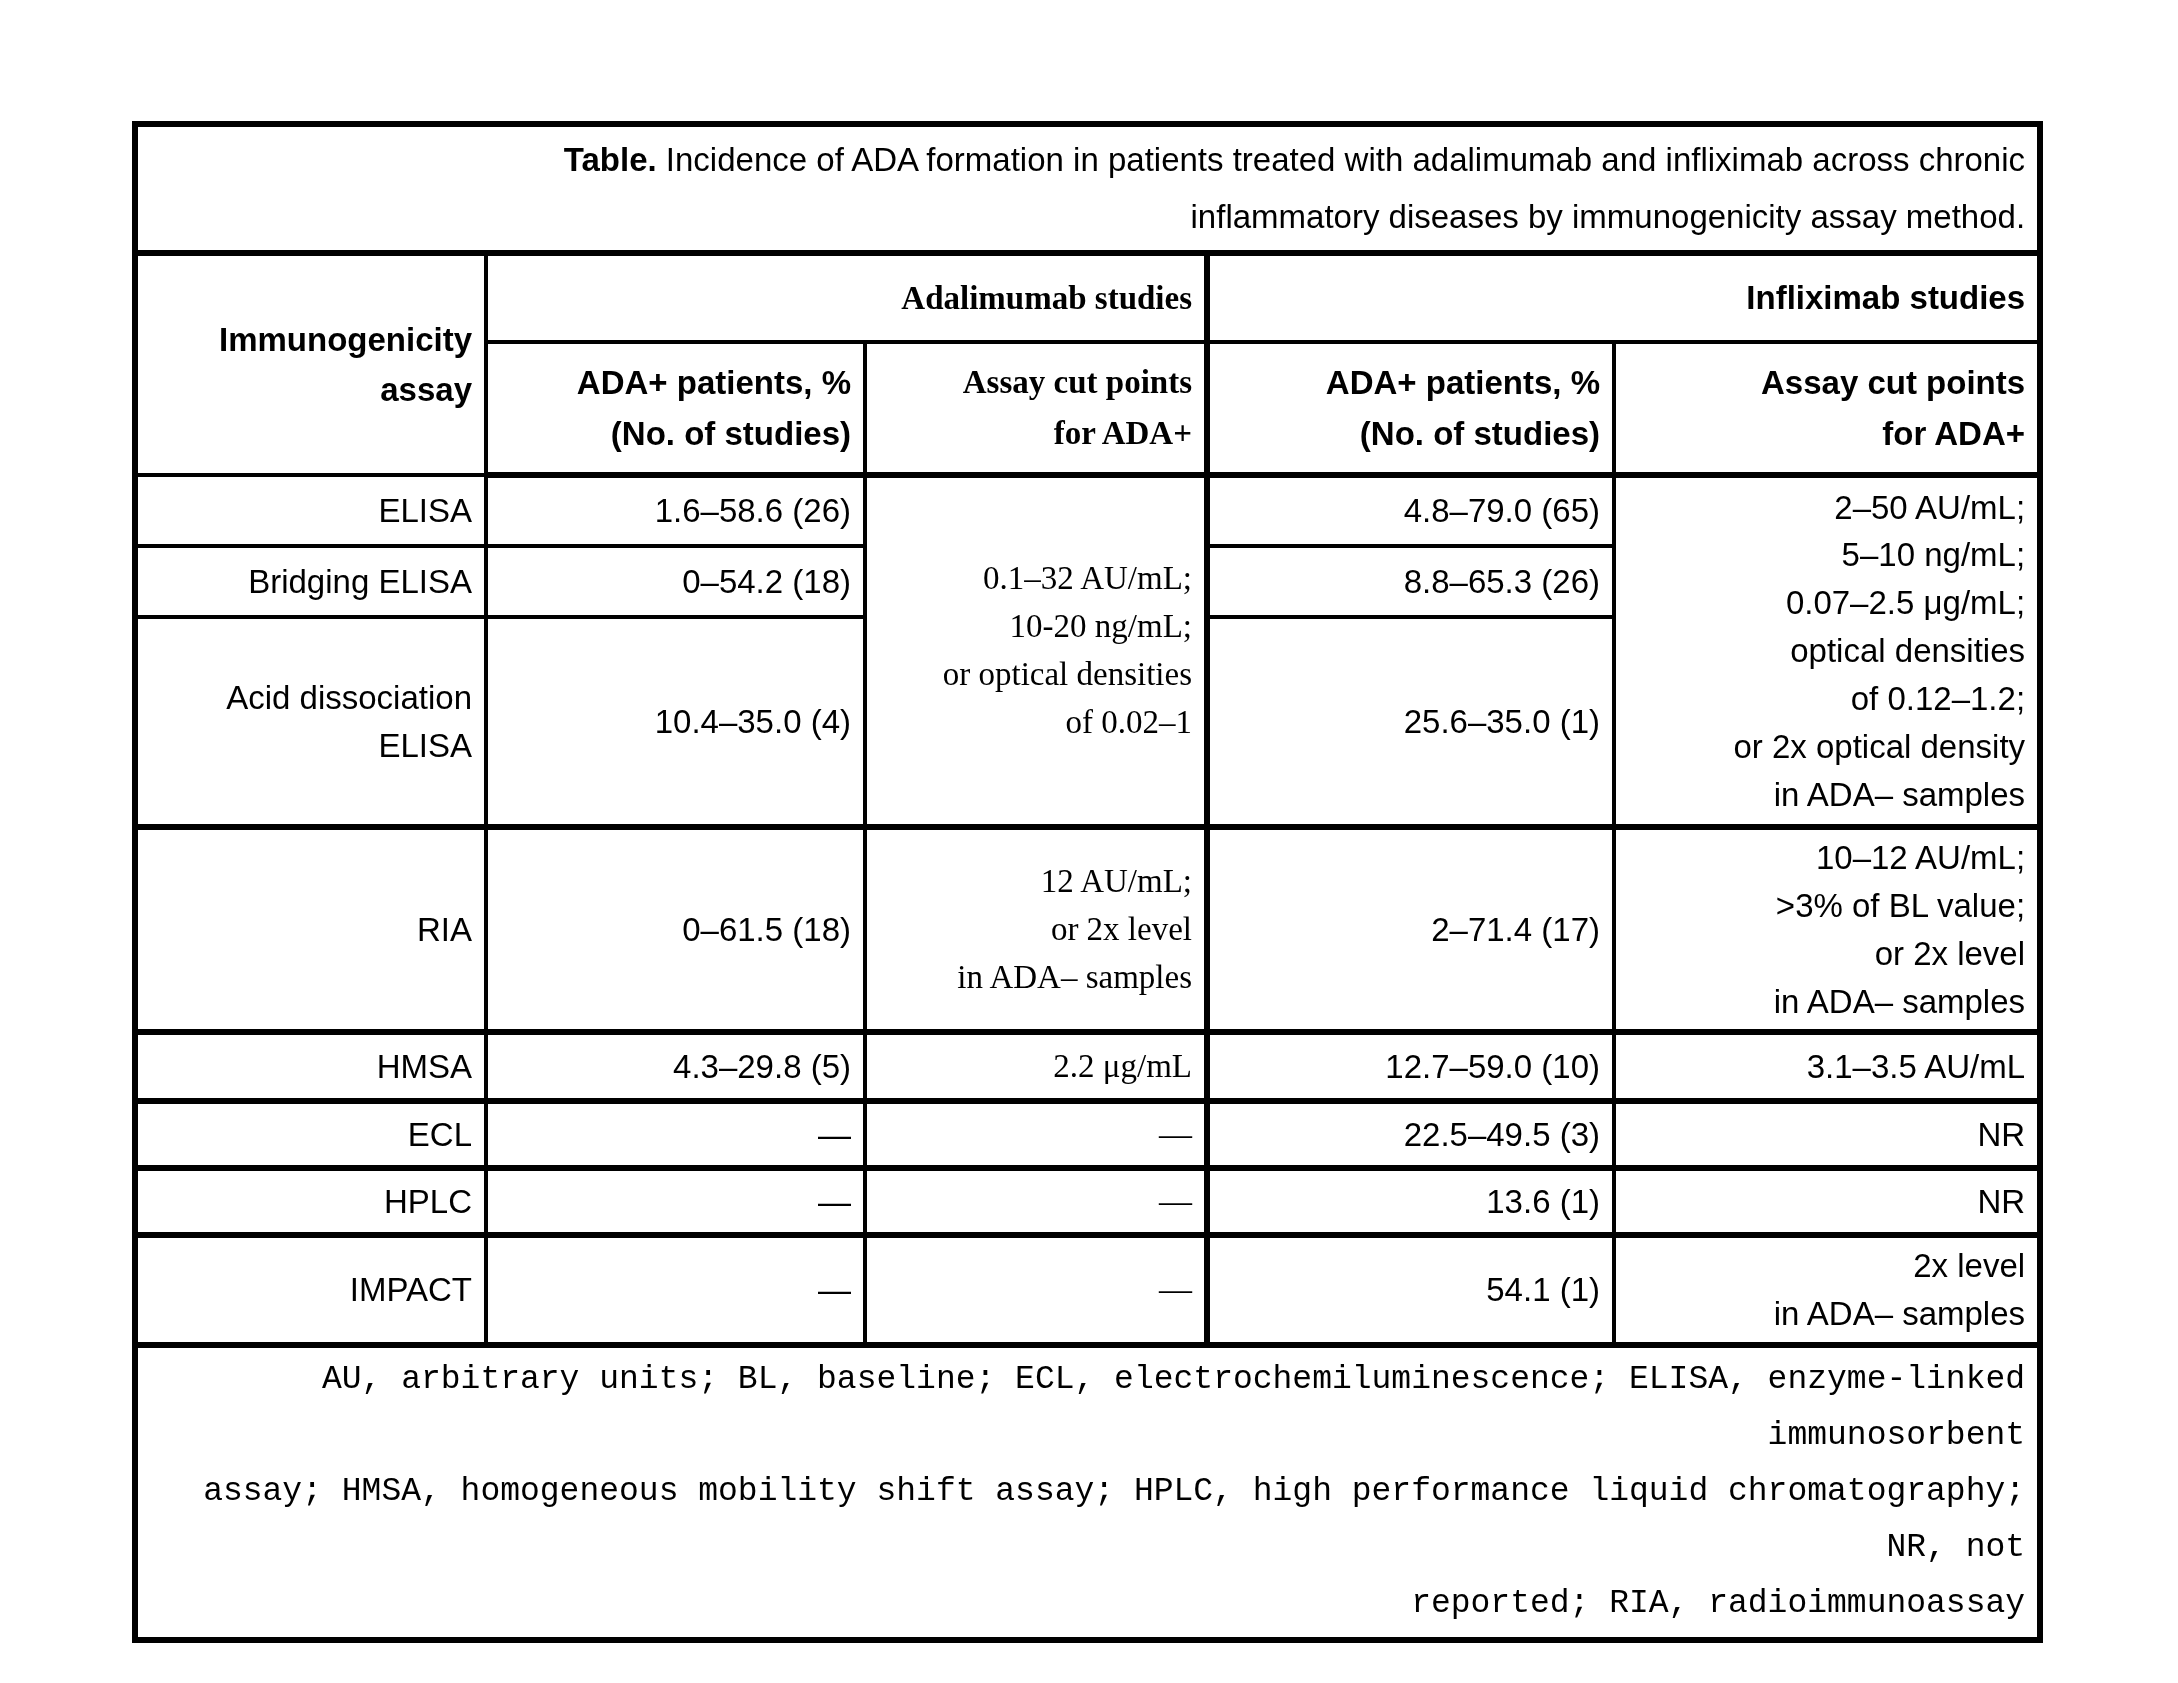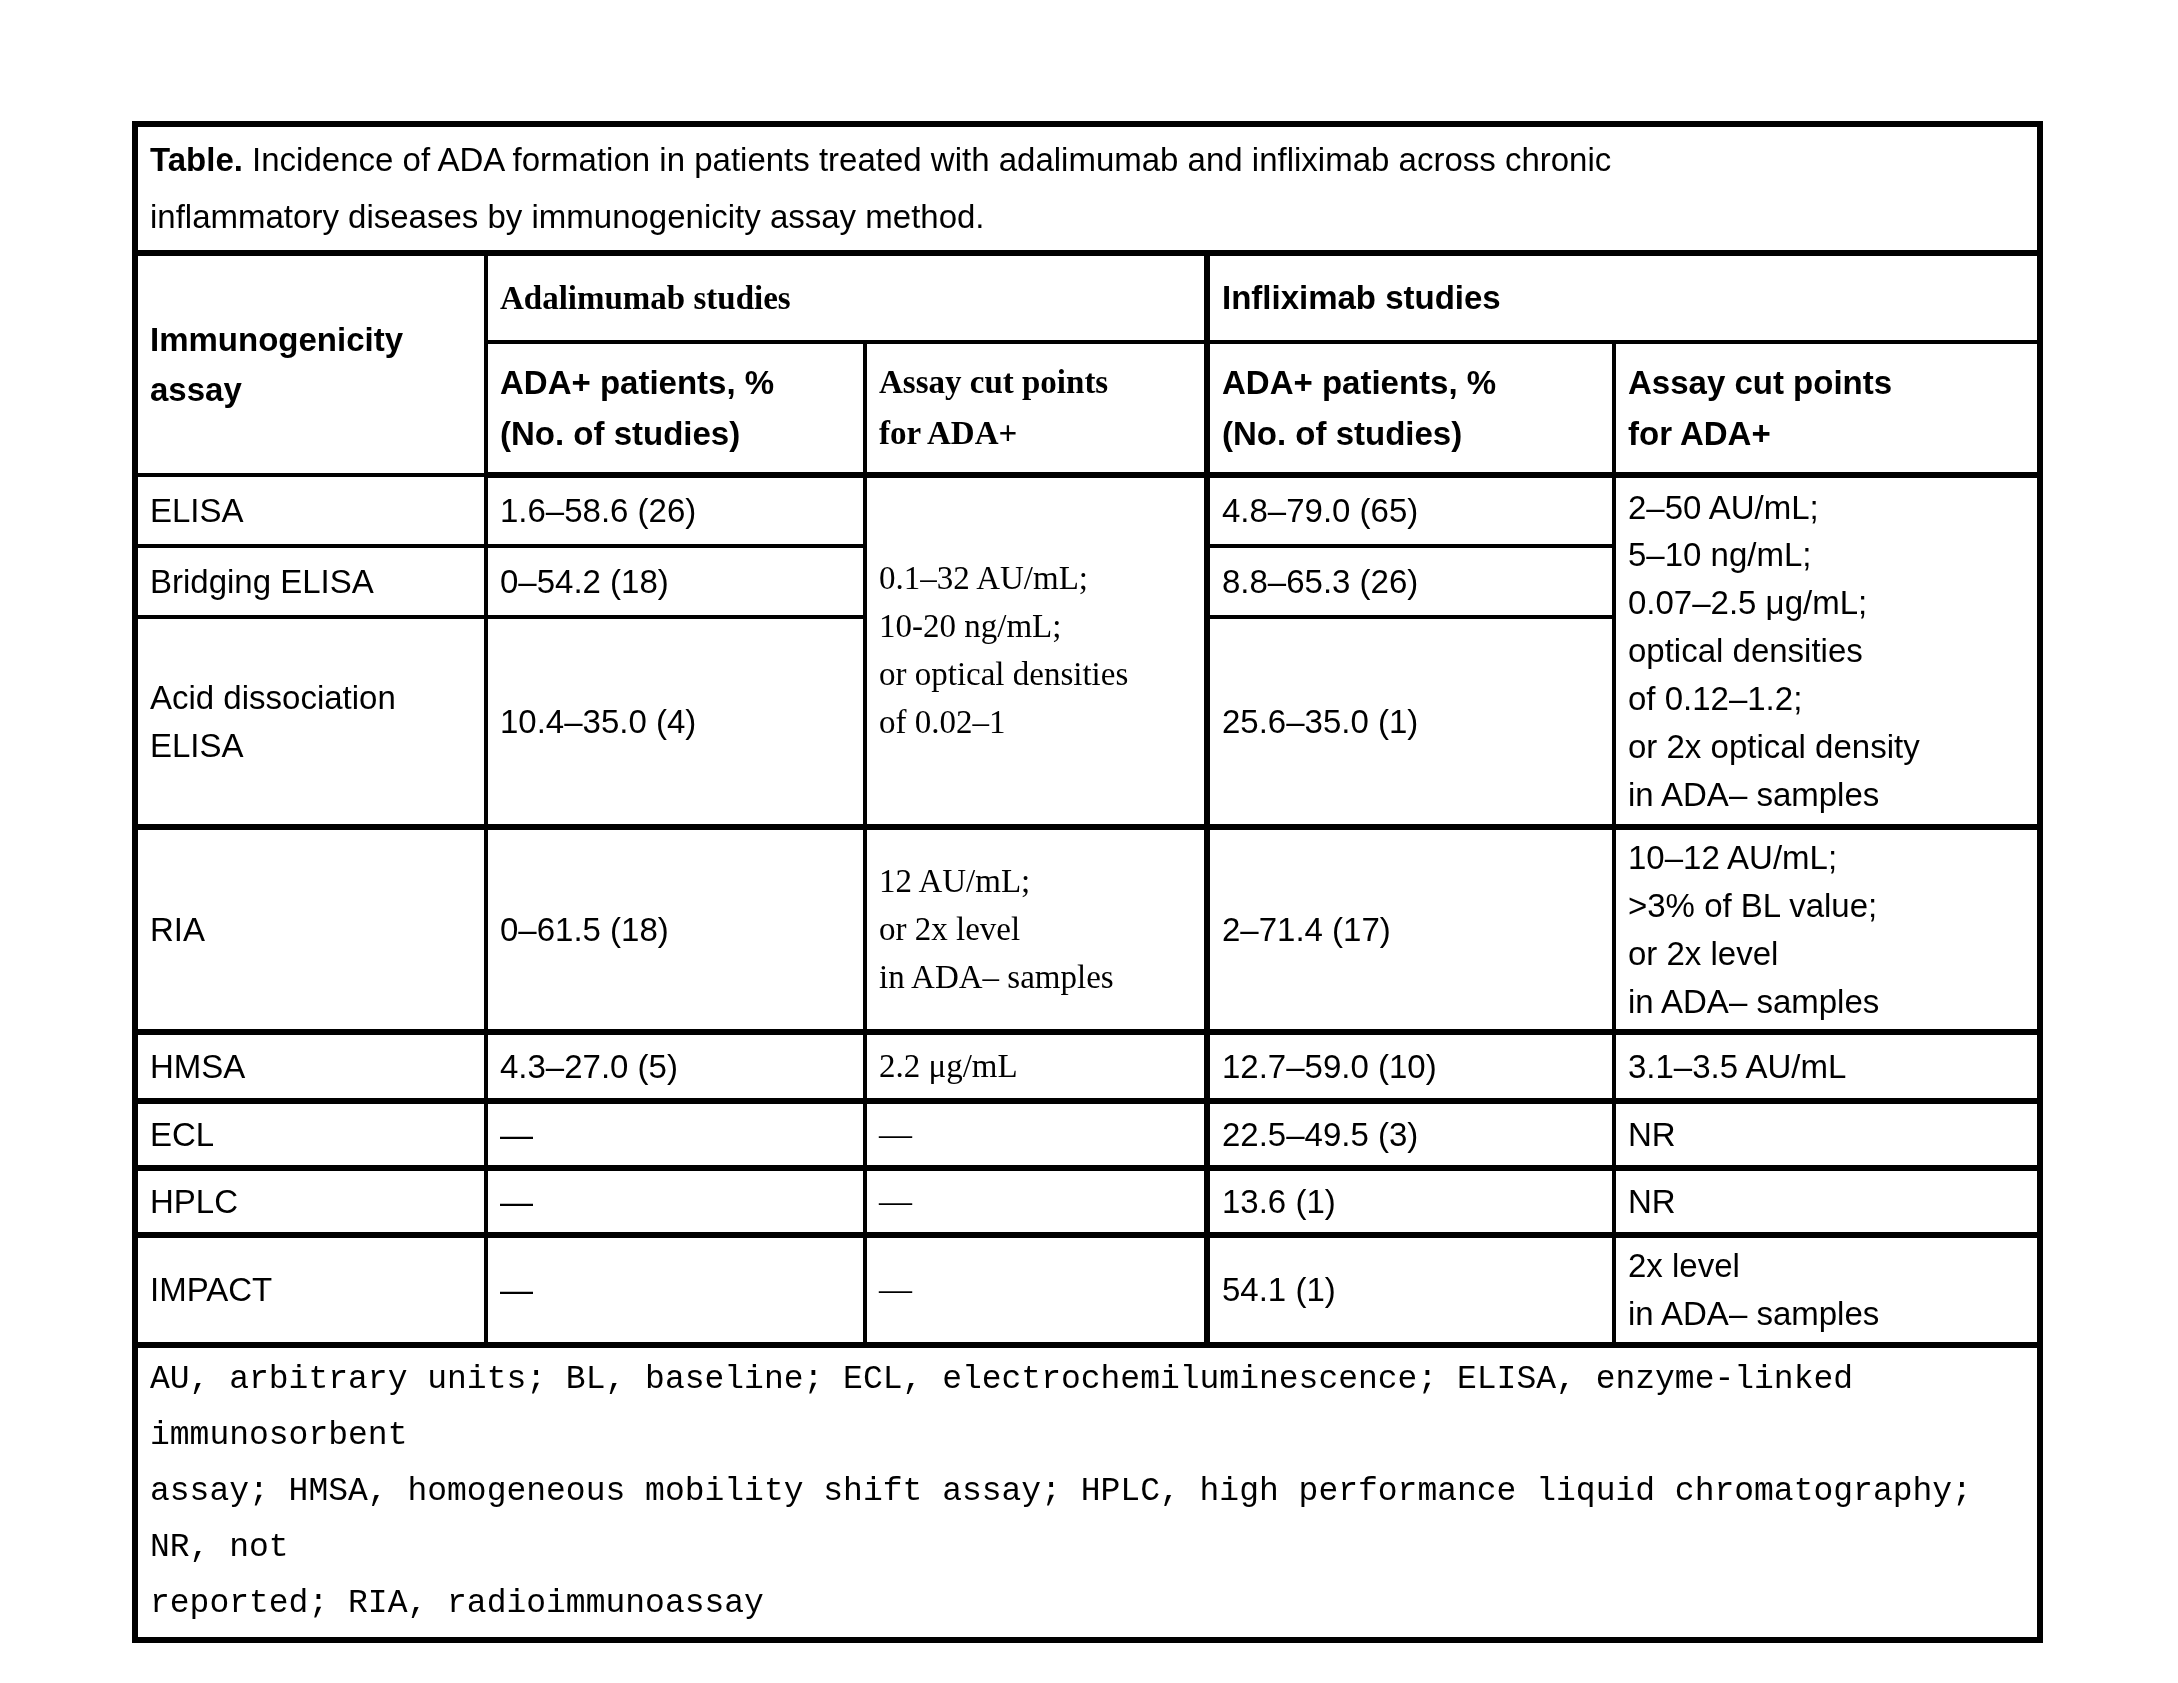--- a/index.html
+++ b/index.html
@@ -24,21 +24,21 @@
     border-collapse: collapse;
     table-layout: fixed;
     border: 6px solid #000000;
     font-size: 33px;
     line-height: 1.45;
     color: #000000;
   }
   .ada-table td, .ada-table th {
     border: 4px solid #000000;
     padding: 4px 12px;
-    text-align: left;
+    text-align: right;
     vertical-align: middle;
     font-weight: normal;
     white-space: pre-line;
     overflow: hidden;
   }
   .ada-table th { font-weight: bold; }
   
   .bb6 { border-bottom-width: 6px !important; }
   .br6 { border-right-width: 6px !important; font-family: Liberation Serif, serif; }
   
@@ -148,21 +148,21 @@
 in ADA– samples</td>
       <td class="bb6">2–71.4 (17)</td>
       <td class="bb6">10–12 AU/mL;
 &gt;3% of BL value;
 or 2x level
 in ADA– samples</td>
     </tr>
 
     <tr style="height:69px">
       <td class="assay-label bb6">HMSA</td>
-      <td class="bb6">4.3–27.0 (5)</td>
+      <td class="bb6">4.3–29.8 (5)</td>
       <td class="bb6 br6">2.2 μg/mL</td>
       <td class="bb6">12.7–59.0 (10)</td>
       <td class="bb6">3.1–3.5 AU/mL</td>
     </tr>
 
     <tr style="height:67px">
       <td class="assay-label bb6">ECL</td>
       <td class="dash-cell bb6">—</td>
       <td class="dash-cell bb6 br6">—</td>
       <td class="bb6">22.5–49.5 (3)</td>

